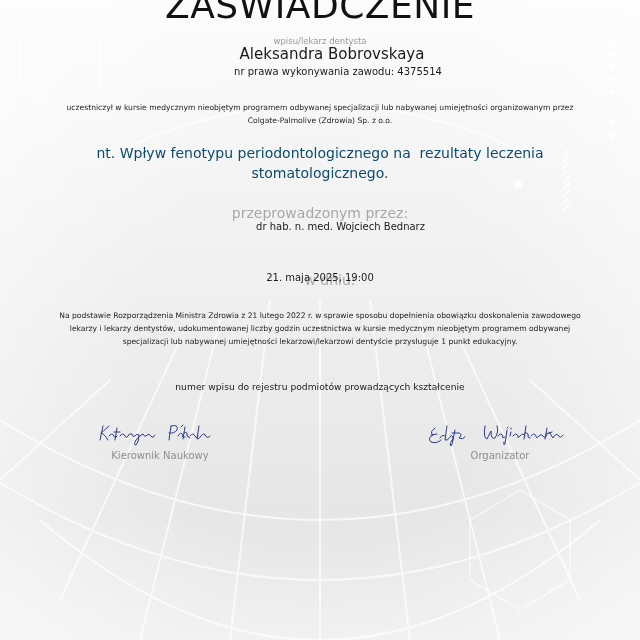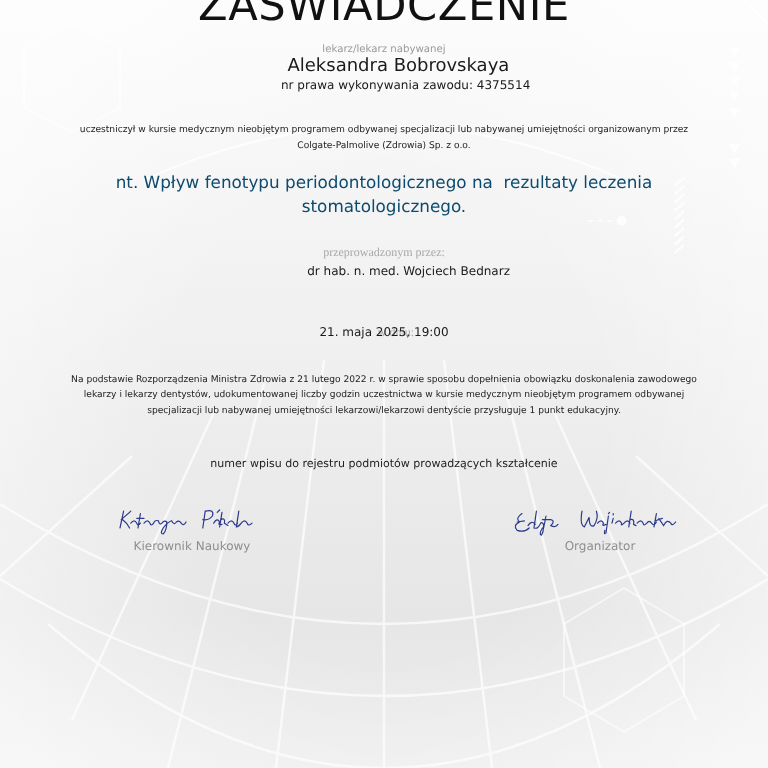--- a/index.html
+++ b/index.html
@@ -67,22 +67,21 @@
     }
     .topic {
       position: absolute; left: 60px; right: 60px;
       top: 143px;
       font-size: 14px;
       line-height: 20px;
       color: #0c4a6e;
     }
     .label-gray {
       color: #a8a8a8;
-      font-size: 10px;
-      font-family: Liberation Serif, serif;
+      font-size: 14px;
     }
     .led-label { position: absolute; left: 0; right: 0; top: 205px; }
     .led-value {
       position: absolute; left: 0; right: 0; top: 221px;
       font-size: 10px; color: #1a1a1a; padding-left: 41px;
     }
     .date-label { position: absolute; left: 0; right: 0; top: 272px; margin-left: 20px; }
     .date-value {
       position: absolute; left: 0; right: 0; top: 272px;
       font-size: 10px; color: #1a1a1a; text-align: center;
@@ -163,21 +162,21 @@
     </g>
     <g stroke="#ffffff" stroke-width="1.5" stroke-dasharray="4 4" opacity="0.8">
       <line x1="490" y1="184" x2="520" y2="184"></line>
     </g>
     <circle cx="518" cy="184" r="4" fill="#ffffff" opacity="0.8"></circle>
   </svg>
 </div>
 
 <div class="cert">
   <div class="title">ZAŚWIADCZENIE</div>
-  <div class="role">lekarz/lekarz nabywanej</div>
+  <div class="role">wpisu/lekarz dentysta</div>
   <div class="name">Aleksandra Bobrovskaya</div>
   <div class="license">nr prawa wykonywania zawodu: 4375514</div>
 
   <div class="participation">
     <div>uczestniczył w kursie medycznym nieobjętym programem odbywanej specjalizacji lub nabywanej umiejętności organizowanym przez</div>
     <div>Colgate-Palmolive (Zdrowia) Sp. z o.o.</div>
   </div>
 
   <div class="topic">
     <div style="white-space:pre;">nt. Wpływ fenotypu periodontologicznego na  rezultaty leczenia</div>

